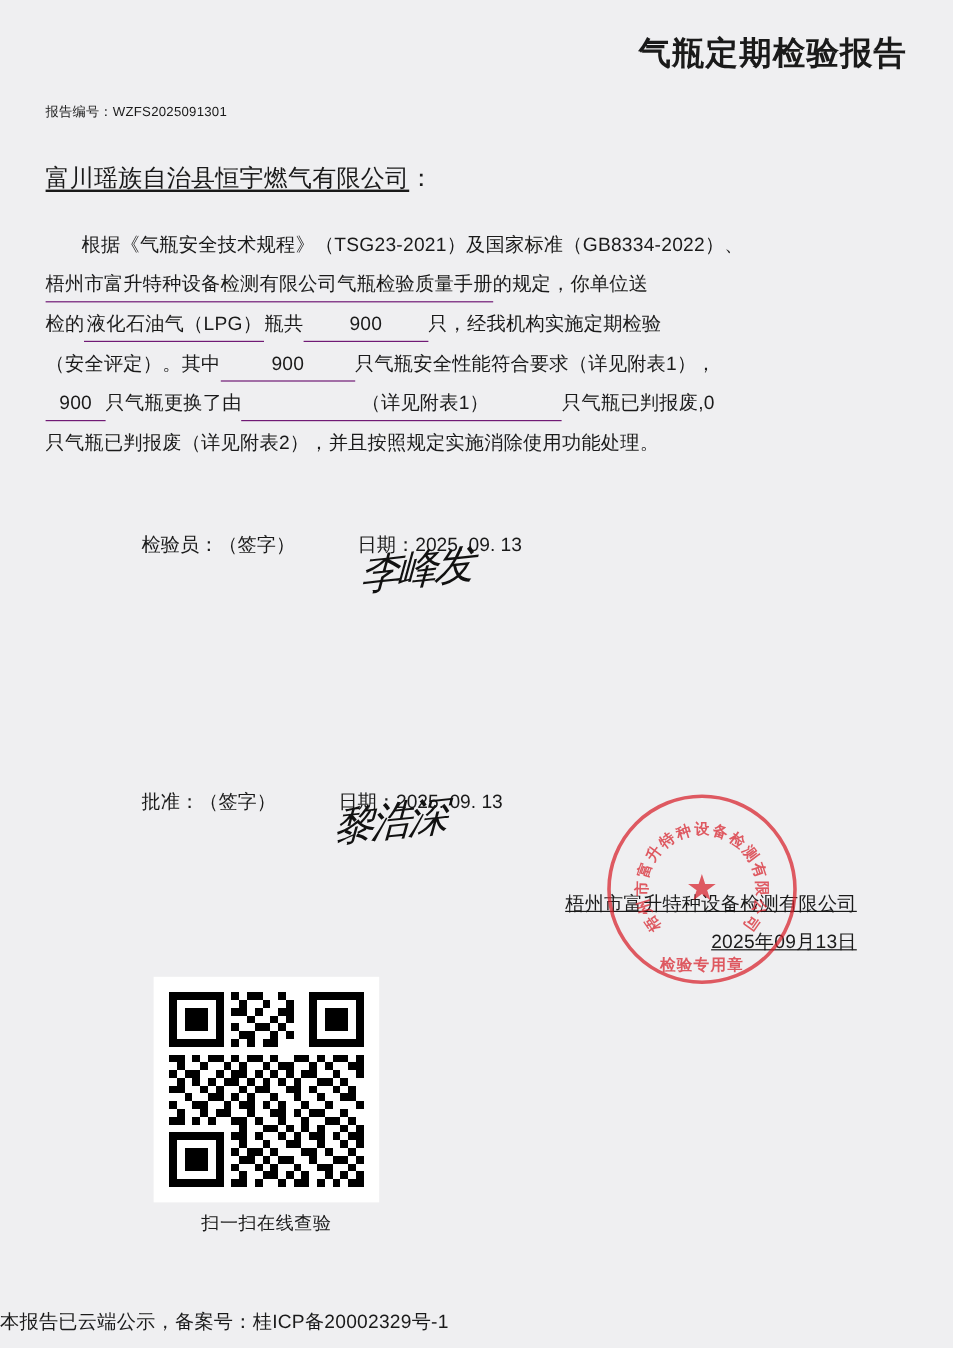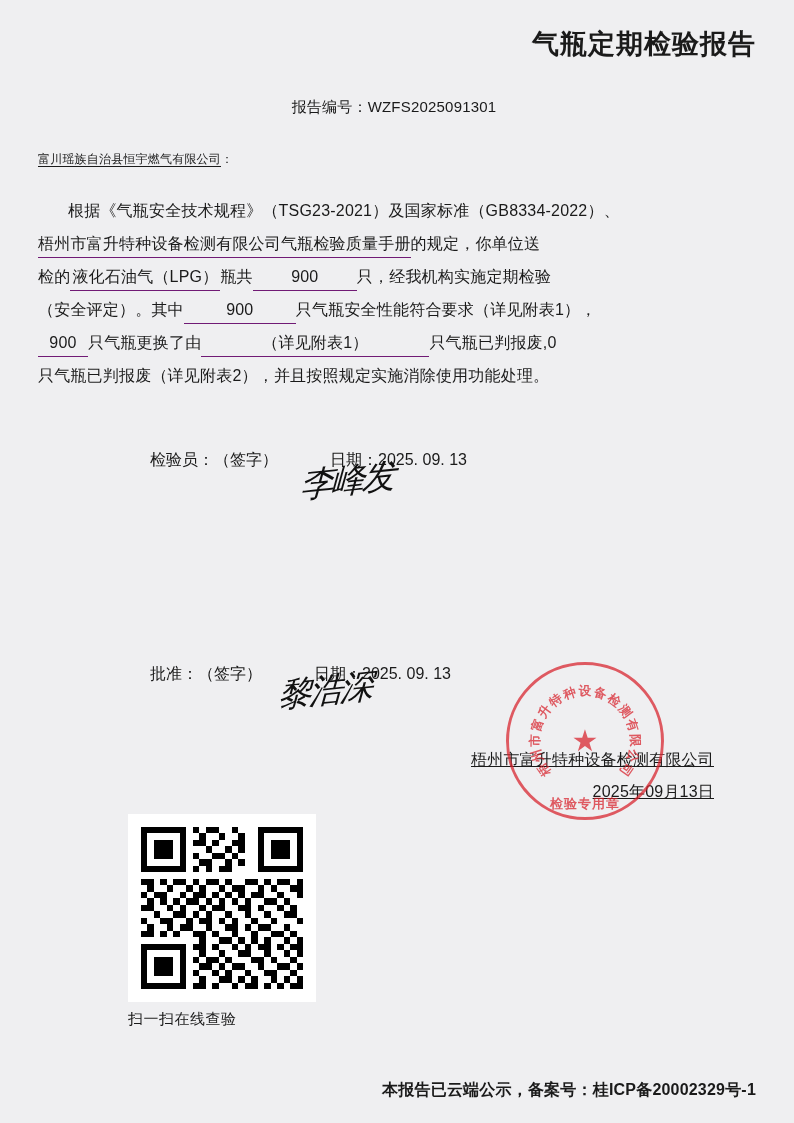--- a/index.html
+++ b/index.html
@@ -25,29 +25,29 @@
   .doc-title {
     text-align: right;
     font-size: 27px;
     font-weight: bold;
     letter-spacing: 1px;
     margin: 14px 0 0 0;
     padding-top: 12px;
     font-family: "Liberation Sans", sans-serif;
   }
   .report-no {
-    text-align: center;
-    font-size: 15px;
-    margin-top: 36px;
+    text-align: left;
+    font-size: 11px;
+    margin-top: 24px;
     padding-right: 6px;
     letter-spacing: 0.2px;
   }
   .addressee {
     margin-top: 34px;
-    font-size: 12px;
+    font-size: 20px;
     letter-spacing: 0.2px;
   }
   .addressee .u {
     text-decoration: underline;
     text-underline-offset: 3px;
   }
   .body-text {
     margin-top: 26px;
     font-size: 16px;
     line-height: 33px;
@@ -66,35 +66,35 @@
     border-bottom: 1px solid #701a75;
     text-align: center;
     line-height: 26px;
     vertical-align: baseline;
   }
   .b-manual { min-width: 320px; }
   .b-gas { min-width: 150px; }
   .b-qty { min-width: 104px; }
   .b-qty2 { min-width: 112px; }
   .b-qty3 { min-width: 50px; }
-  .b-valve { min-width: 228px; }
+  .b-valve { min-width: 228px; padding-left: 39px; }
 
   .sign-block {
     margin-top: 58px;
     font-size: 16px;
     position: relative;
     height: 120px;
   }
   .sign-row {
     position: relative;
     display: flex;
     align-items: flex-start;
   }
   .sign-label {
-    margin-left: 112px;
+    margin-left: 80px;
     white-space: nowrap;
     text-align: right;
   }
   .sign-date {
     margin-left: 52px;
     white-space: nowrap;
     text-align: right;
   }
   .signature {
     position: absolute;
@@ -166,44 +166,42 @@
     text-align: center;
     font-size: 13px;
     font-weight: bold;
     letter-spacing: 1px;
   }
   .qr-wrap {
     position: absolute;
     left: 128px;
     top: 800px;
     width: 188px;
-    text-align: left;
+    text-align: center;
   }
   .qr {
     width: 188px;
     height: 188px;
     background: #fff;
     padding: 0;
     box-sizing: border-box;
     display: block;
   }
   .qr-caption {
     margin-top: 8px;
     font-size: 15px;
     letter-spacing: 0.5px;
   }
   .footer {
     position: absolute;
     left: 0;
     right: 38px;
-    bottom: 36px;
-    text-align: right;
+    bottom: 24px;
     font-size: 16px;
     letter-spacing: 0.2px;
-    font-weight: bold;
   }
 </style>
 </head>
 <body>
 
 <div class="page">
 
   <div class="doc-title">气瓶定期检验报告</div>
 
   <div class="report-no">

